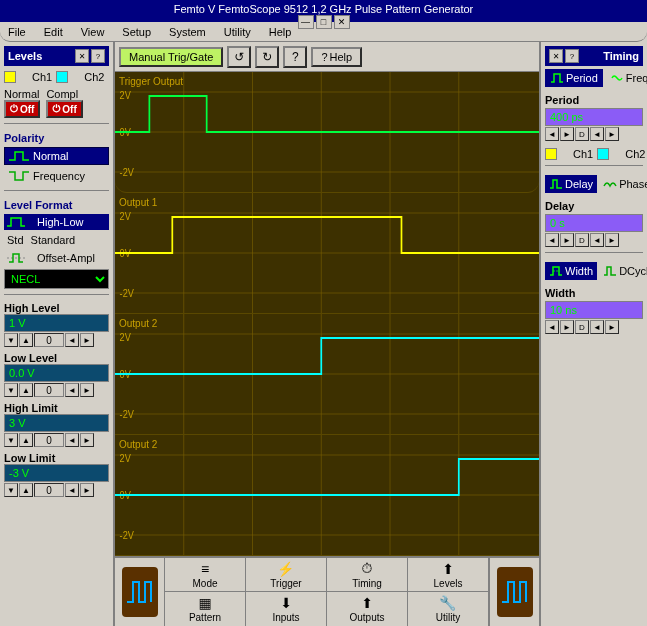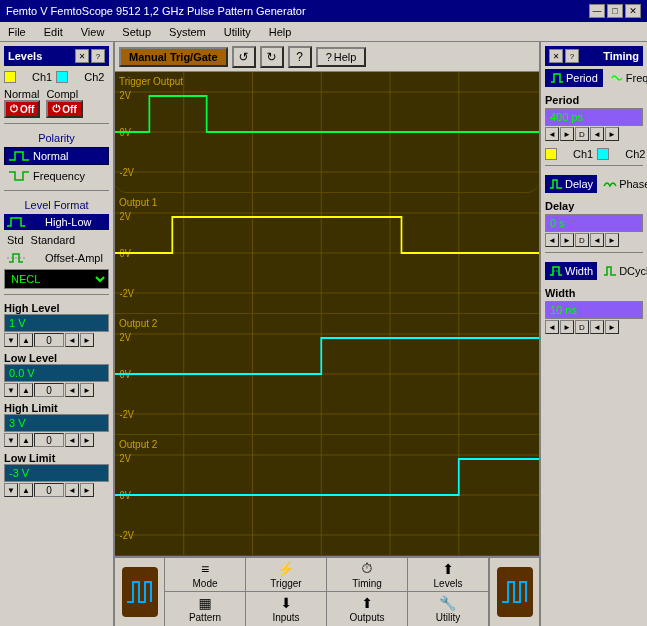--- a/index.html
+++ b/index.html
@@ -1,25 +1,25 @@
 <!DOCTYPE html>
 <html><head>
   <meta charset="utf-8">
   <style>
     * { box-sizing: border-box; margin: 0; padding: 0; }
     body { font-family: Arial, sans-serif; font-size: 11px; background: #d4d0c8; width: 647px; height: 626px; overflow: hidden; }
     
     
-    .title-bar { background: #000080; color: white; padding: 3px 6px; display: flex; justify-content: space-between; align-items: center; height: 22px; }
+    .title-bar { background: #000080; color: white; padding: 3px 6px; display: flex; justify-content: space-between; align-items: center; height: 22px; flex-direction: column; }
     .title-bar-title { font-size: 11px; }
     .title-bar-controls { display: flex; gap: 2px; }
     .title-bar-btn { background: #d4d0c8; border: 1px solid #808080; width: 16px; height: 14px; font-size: 9px; cursor: pointer; display: flex; align-items: center; justify-content: center; }
     
     
-    .menu-bar { background: #d4d0c8; border-bottom: 1px solid #808080; padding: 2px 4px; display: flex; gap: 10px; height: 20px; align-items: center; }
+    .menu-bar { background: #d4d0c8; border-bottom: 1px solid #808080; padding: 2px 4px; display: flex; gap: 10px; height: 20px; align-items: center; border-radius: 10px; }
     .menu-item { font-size: 11px; cursor: pointer; padding: 0 4px; }
     
     
     .main { display: flex; height: 584px; }
     
     
     .left-panel { width: 115px; background: #d4d0c8; border-right: 2px solid #808080; padding: 4px; display: flex; flex-direction: column; gap: 3px; overflow: hidden; }
     
     .panel-title-bar { background: #000080; color: white; display: flex; align-items: center; justify-content: space-between; padding: 2px 4px; height: 20px; }
     .panel-title { font-size: 11px; font-weight: bold; }
@@ -30,45 +30,45 @@
     .ch-label { display: flex; align-items: center; gap: 16px; font-size: 11px; }
     .ch-color-box { width: 12px; height: 12px; border: 1px solid #808080; }
     .ch-color-yellow { background: #ffff00; }
     .ch-color-cyan { background: #00ffff; }
     
     .normal-compl { display: flex; gap: 6px; font-size: 11px; margin-top: 2px; }
     .nc-label { font-size: 11px; }
     
     .off-btn { background: #c00000; color: white; border: 2px outset #808080; padding: 1px 4px; font-size: 10px; font-weight: bold; cursor: pointer; display: flex; align-items: center; gap: 2px; }
     
-    .section-label { font-size: 11px; font-weight: normal; margin-top: 3px; color: #000080; text-align: center; }
+    .section-label { font-size: 11px; font-weight: bold; margin-top: 3px; color: #000080; }
     
     .polarity-btns { display: flex; flex-direction: column; gap: 2px; }
     .pol-btn { display: flex; align-items: center; gap: 4px; padding: 2px 4px; cursor: pointer; border: 1px solid transparent; font-size: 11px; }
     .pol-btn.active { background: #000080; color: white; border: 1px solid #000040; }
     .pol-icon { width: 20px; height: 12px; }
     
     .level-format { display: flex; flex-direction: column; gap: 2px; }
-    .lf-btn { display: flex; align-items: center; gap: 20px; padding: 1px 2px; cursor: pointer; font-size: 11px; border: 1px solid transparent; }
+    .lf-btn { display: flex; align-items: center; gap: 12px; padding: 1px 2px; cursor: pointer; font-size: 11px; border: 1px solid transparent; }
     .lf-btn.active { background: #000080; color: white; }
     
     .dropdown-select { width: 100%; height: 20px; font-size: 11px; background: #000; color: #00ff00; border: 1px solid #808080; padding: 1px 2px; }
     
     .level-section { margin-top: 2px; }
     .level-label { font-size: 11px; font-weight: bold; }
     .level-value-box { background: #0c4a6e; color: #00ff00; font-size: 11px; padding: 1px 4px; border: 1px solid #808080; width: 100%; height: 18px; display: flex; align-items: center; }
     .level-controls { display: flex; align-items: center; gap: 1px; margin-top: 1px; }
     .level-spin-btn { background: #d4d0c8; border: 1px outset #808080; width: 14px; height: 14px; font-size: 8px; cursor: pointer; display: flex; align-items: center; justify-content: center; }
     .level-spin-val { background: #d4d0c8; border: 1px inset #808080; width: 30px; height: 14px; font-size: 10px; text-align: center; display: flex; align-items: center; justify-content: center; }
     
     
     .center-panel { flex: 1; display: flex; flex-direction: column; background: #d4d0c8; }
     
     .toolbar { display: flex; align-items: center; background: #d4d0c8; padding: 3px 4px; gap: 4px; border-bottom: 1px solid #808080; height: 30px; }
-    .trig-gate-btn { background: #a16207; border: 2px outset #808080; padding: 2px 8px; font-size: 11px; cursor: pointer; font-weight: bold; }
+    .trig-gate-btn { background: #bef264; border: 2px outset #808080; padding: 2px 8px; font-size: 11px; cursor: pointer; font-weight: normal; }
     .toolbar-btn { background: #d4d0c8; border: 2px outset #808080; width: 24px; height: 22px; cursor: pointer; display: flex; align-items: center; justify-content: center; font-size: 12px; }
     .help-btn { background: #d4d0c8; border: 2px outset #808080; padding: 2px 8px; font-size: 11px; cursor: pointer; display: flex; align-items: center; gap: 2px; }
     
     
     .scope-area { flex: 1; background: #3d3000; display: flex; flex-direction: column; position: relative; overflow: hidden; }
     
     .scope-channel { flex: 1; position: relative; border-bottom: 1px solid #5a4800; min-height: 90px; }
     .scope-label { position: absolute; top: 4px; left: 4px; color: #c8a000; font-size: 10px; }
     
     

